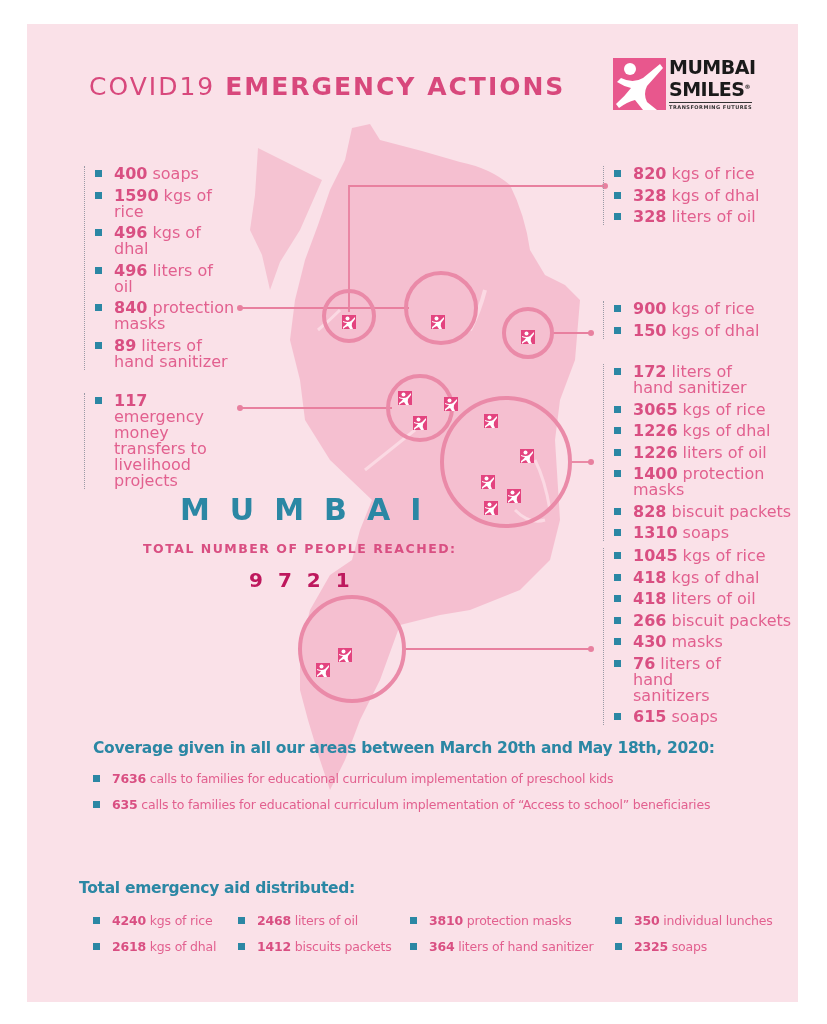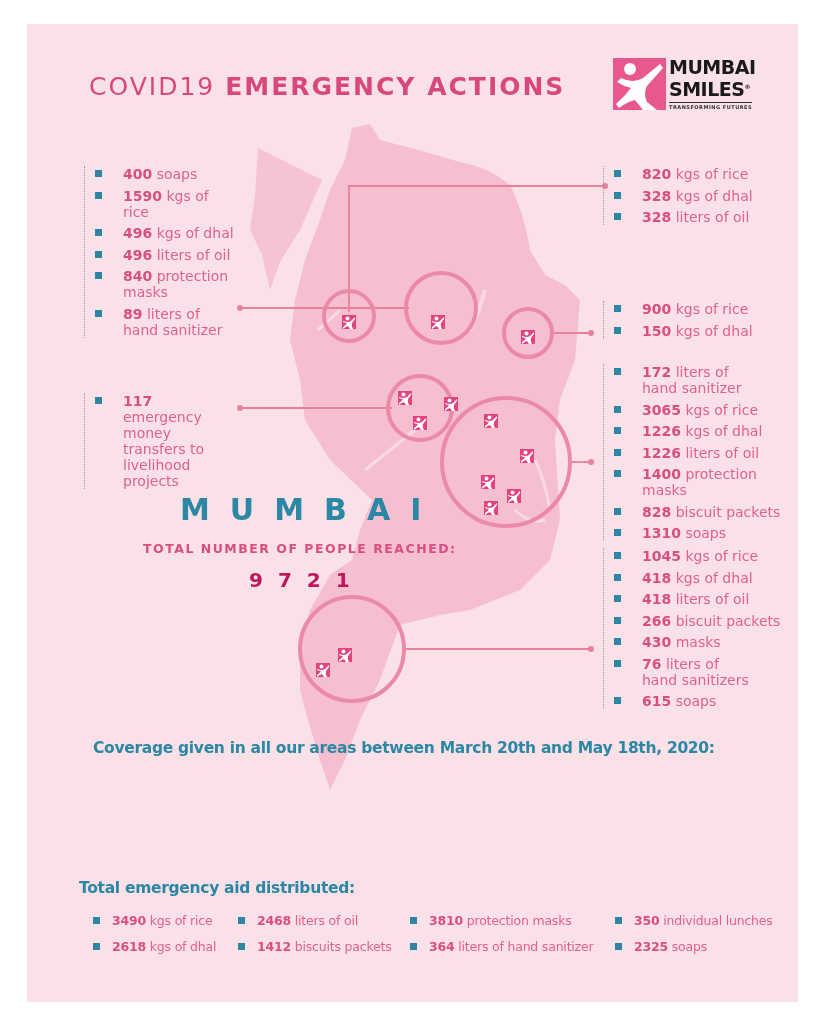--- a/index.html
+++ b/index.html
@@ -12,21 +12,21 @@
   .title .bold { font-weight:bold; }
   .logo { left:613px; top:58px; width:140px; height:58px; }
   .logo-box { position:absolute; left:0; top:0; width:53px; height:52px; background:#e8578d; }
   .logo-text { position:absolute; left:56px; top:0; font-family:"DejaVu Sans", sans-serif; font-weight:bold;
                font-size:19px; line-height:19px; color:#1a1a1a; letter-spacing:-0.5px; }
   .logo-tag { position:absolute; left:56px; top:44px; font-size:5px; font-weight:bold; color:#333;
               letter-spacing:0.5px; white-space:nowrap; border-top:1px solid #333; padding-top:1px; }
   .map { left:0; top:0; width:827px; height:1024px; }
   .list { position:absolute; margin:0; padding:0 0 0 10px; list-style:none;
           border-left:1.5px dotted #9a9aa5; }
-  .list li { position:relative; padding-left:28px; font-size:14px; line-height:16px; color:#e2608f; margin-bottom:5.5px; }
+  .list li { position:relative; padding-left:19px; font-size:16px; line-height:16px; color:#e2608f; margin-bottom:5.5px; }
   .list li:last-child { margin-bottom:0; }
   .list li::before { content:""; position:absolute; left:0; top:4px; width:7px; height:7px; background:#2b87a4; }
   .list .num { font-weight:bold; color:#d94f82; }
   .mumbai { left:180px; top:492px; font-size:30px; letter-spacing:20px; color:#2b87a4; font-weight:bold; }
   .reached-label { left:143px; top:541px; font-size:12.5px; letter-spacing:1.5px; color:#d94f82; font-weight:bold; white-space:nowrap; }
   .reached-val { left:249px; top:568px; font-size:20px; letter-spacing:15px; color:#be185d; font-weight:bold; }
   .sect-h { font-size:15.5px; font-weight:bold; color:#2b87a4; white-space:nowrap; letter-spacing:-0.3px; }
   .cov { position:absolute; left:93px; margin:0; padding:0; list-style:none; }
   .cov li { position:relative; padding-left:19px; font-size:12.5px; line-height:16px; color:#e2608f; margin-bottom:10px; white-space:nowrap; letter-spacing:-0.2px; }
   .cov li::before { content:""; position:absolute; left:0; top:4px; width:7px; height:7px; background:#2b87a4; }
@@ -166,25 +166,27 @@
   <li style="width:110px"><span class="num">76</span><span> liters of hand sanitizers</span></li>
   <li><span class="num">615</span><span> soaps</span></li>
 </ul>
 
 <div class="abs mumbai">MUMBAI</div>
 <div class="abs reached-label">TOTAL NUMBER OF PEOPLE REACHED:</div>
 <div class="abs reached-val">9721</div>
 
 <div class="abs sect-h" style="left:93px; top:739px;">Coverage given in all our areas between March 20th and May 18th, 2020:</div>
 <ul class="cov" style="top:771px;">
+  <li><span class="num">7636</span><span> calls to families for educational curriculum implementation of preschool kids</span></li>
+  <li><span class="num">635</span><span> calls to families for educational curriculum implementation of “Access to school” beneficiaries</span></li>
 </ul>
 
 <div class="abs sect-h" style="left:79px; top:879px;">Total emergency aid distributed:</div>
 <div class="totals">
-  <div class="t"><span class="num">3490</span><span> kgs of rice</span></div>
+  <div class="t"><span class="num">4240</span><span> kgs of rice</span></div>
   <div class="t"><span class="num">2468</span><span> liters of oil</span></div>
   <div class="t"><span class="num">3810</span><span> protection masks</span></div>
   <div class="t"><span class="num">350</span><span> individual lunches</span></div>
   <div class="t"><span class="num">2618</span><span> kgs of dhal</span></div>
   <div class="t"><span class="num">1412</span><span> biscuits packets</span></div>
   <div class="t"><span class="num">364</span><span> liters of hand sanitizer</span></div>
   <div class="t"><span class="num">2325</span><span> soaps</span></div>
 </div>
 
 </body></html>

